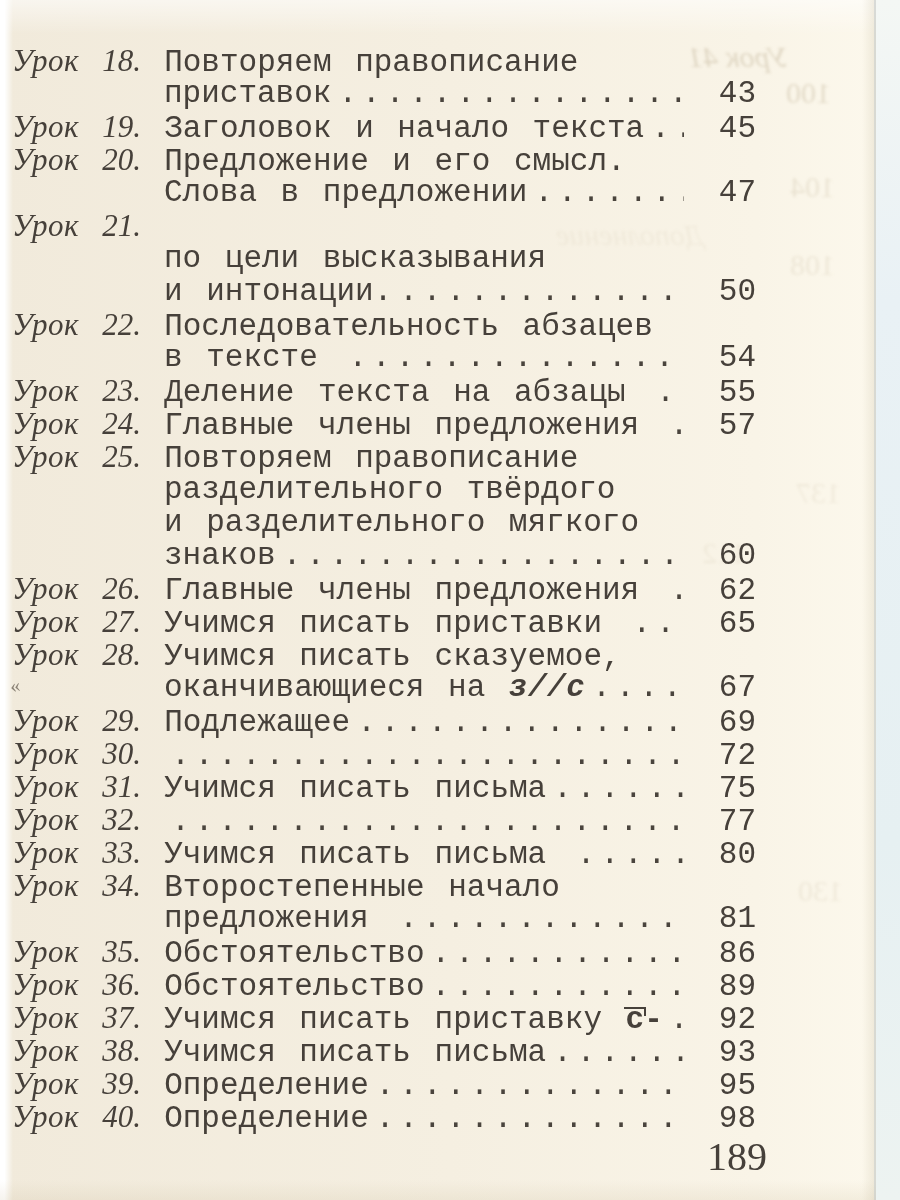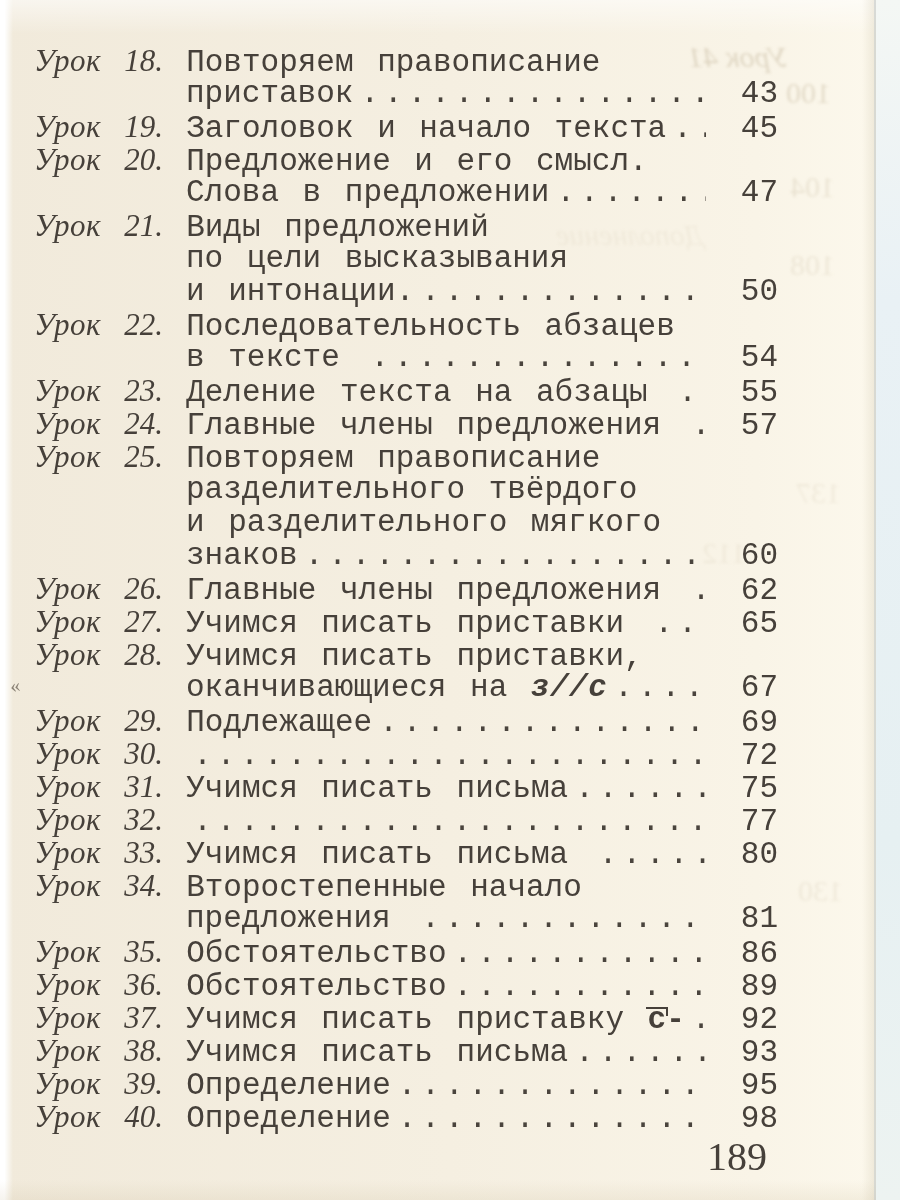--- a/index.html
+++ b/index.html
@@ -18,21 +18,21 @@
     background:linear-gradient(0deg,rgba(190,172,135,.14),rgba(190,172,135,0));}
   .left-strip{position:absolute;top:0;left:0;width:13px;height:100%;
     background:linear-gradient(90deg,#ffffff 0%,#ffffff 35%,rgba(255,255,255,0) 100%);}
   .edge-shade{position:absolute;top:0;right:26px;width:12px;height:100%;
     background:linear-gradient(90deg,rgba(205,195,170,0),rgba(205,195,170,.28));}
   .seam{position:absolute;top:0;right:24px;width:2px;height:100%;background:rgba(185,192,190,.55);}
   .right-strip{position:absolute;top:0;right:0;width:24px;height:100%;
     background:linear-gradient(180deg,#f4f7f4 0%,#e9f1f5 25%,#e6f0f2 70%,#edf3f1 100%);}
 
   
-  .toc{position:absolute;left:34px;top:44px;width:744px;font-size:31px;}
+  .toc{position:absolute;left:12px;top:44px;width:744px;font-size:31px;}
   .row{display:flex;align-items:baseline;height:33px;line-height:33px;white-space:pre;}
   .cell-lesson{flex:0 0 152px;display:flex;align-items:baseline;font-style:italic;}
   .lesson-word{letter-spacing:.5px;}
   .lesson-num{margin-left:auto;width:85px;text-align:center;}
   .cell-body{flex:1 1 auto;display:flex;align-items:baseline;word-spacing:5px;min-width:0;font-family:Liberation Mono, monospace;}
   .seg{white-space:pre;}
   .seg-bold{font-weight:bold;}
   .seg-bold-italic{font-weight:bold;font-style:italic;letter-spacing:.5px;}
   .seg-prefix{font-weight:bold;position:relative;}
   .seg-prefix::after{content:"";position:absolute;left:-2px;right:-2px;top:4px;height:7px;
@@ -117,21 +117,20 @@
       <span class="lesson-num"></span>
     </div>
     <div class="cell-body"><span class="seg">Слова в предложении</span><span class="leader">............................................................</span><span class="page-num">47</span></div>
   </div>
 
   <div class="row">
     <div class="cell-lesson">
       <span class="lesson-word">Урок</span>
       <span class="lesson-num">21.</span>
     </div>
-    <div class="cell-body"><span class="seg">Виды предложений</span></div>
   </div>
 
   <div class="row">
     <div class="cell-lesson">
       <span class="lesson-word"></span>
       <span class="lesson-num"></span>
     </div>
     <div class="cell-body"><span class="seg">по цели высказывания</span></div>
   </div>
 
@@ -221,21 +220,21 @@
       <span class="lesson-num">27.</span>
     </div>
     <div class="cell-body"><span class="seg">Учимся писать приставки </span><span class="leader">............................................................</span><span class="page-num">65</span></div>
   </div>
 
   <div class="row">
     <div class="cell-lesson">
       <span class="lesson-word">Урок</span>
       <span class="lesson-num">28.</span>
     </div>
-    <div class="cell-body"><span class="seg">Учимся писать приставки,</span></div>
+    <div class="cell-body"><span class="seg">Учимся писать сказуемое,</span></div>
   </div>
 
   <div class="row">
     <div class="cell-lesson">
       <span class="lesson-word"></span>
       <span class="lesson-num"></span>
     </div>
     <div class="cell-body"><span class="seg">оканчивающиеся на </span><span class="seg seg-bold-italic">з//с</span><span class="leader">............................................................</span><span class="page-num">67</span></div>
   </div>
 

